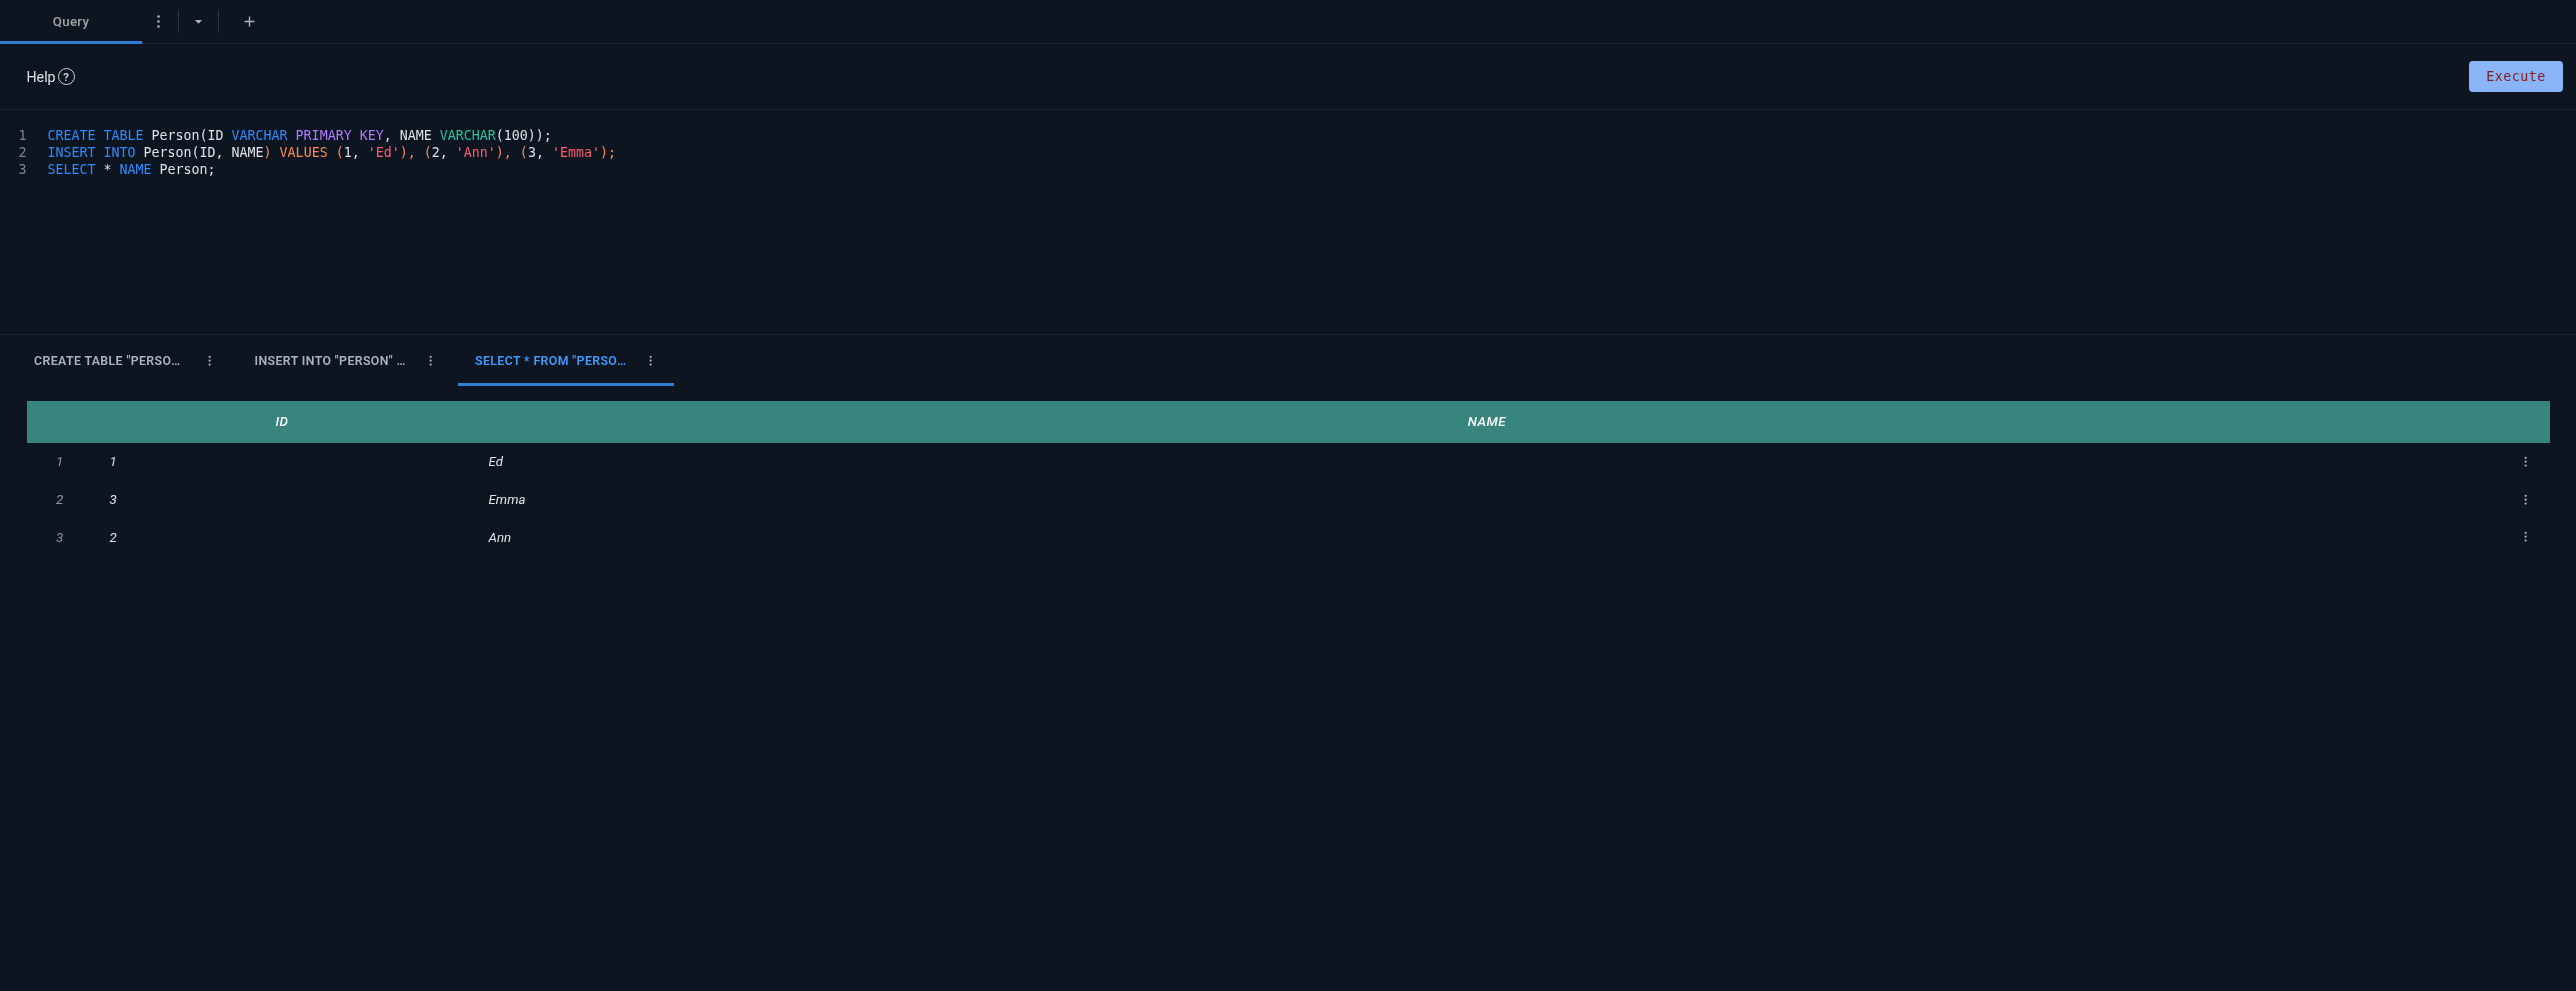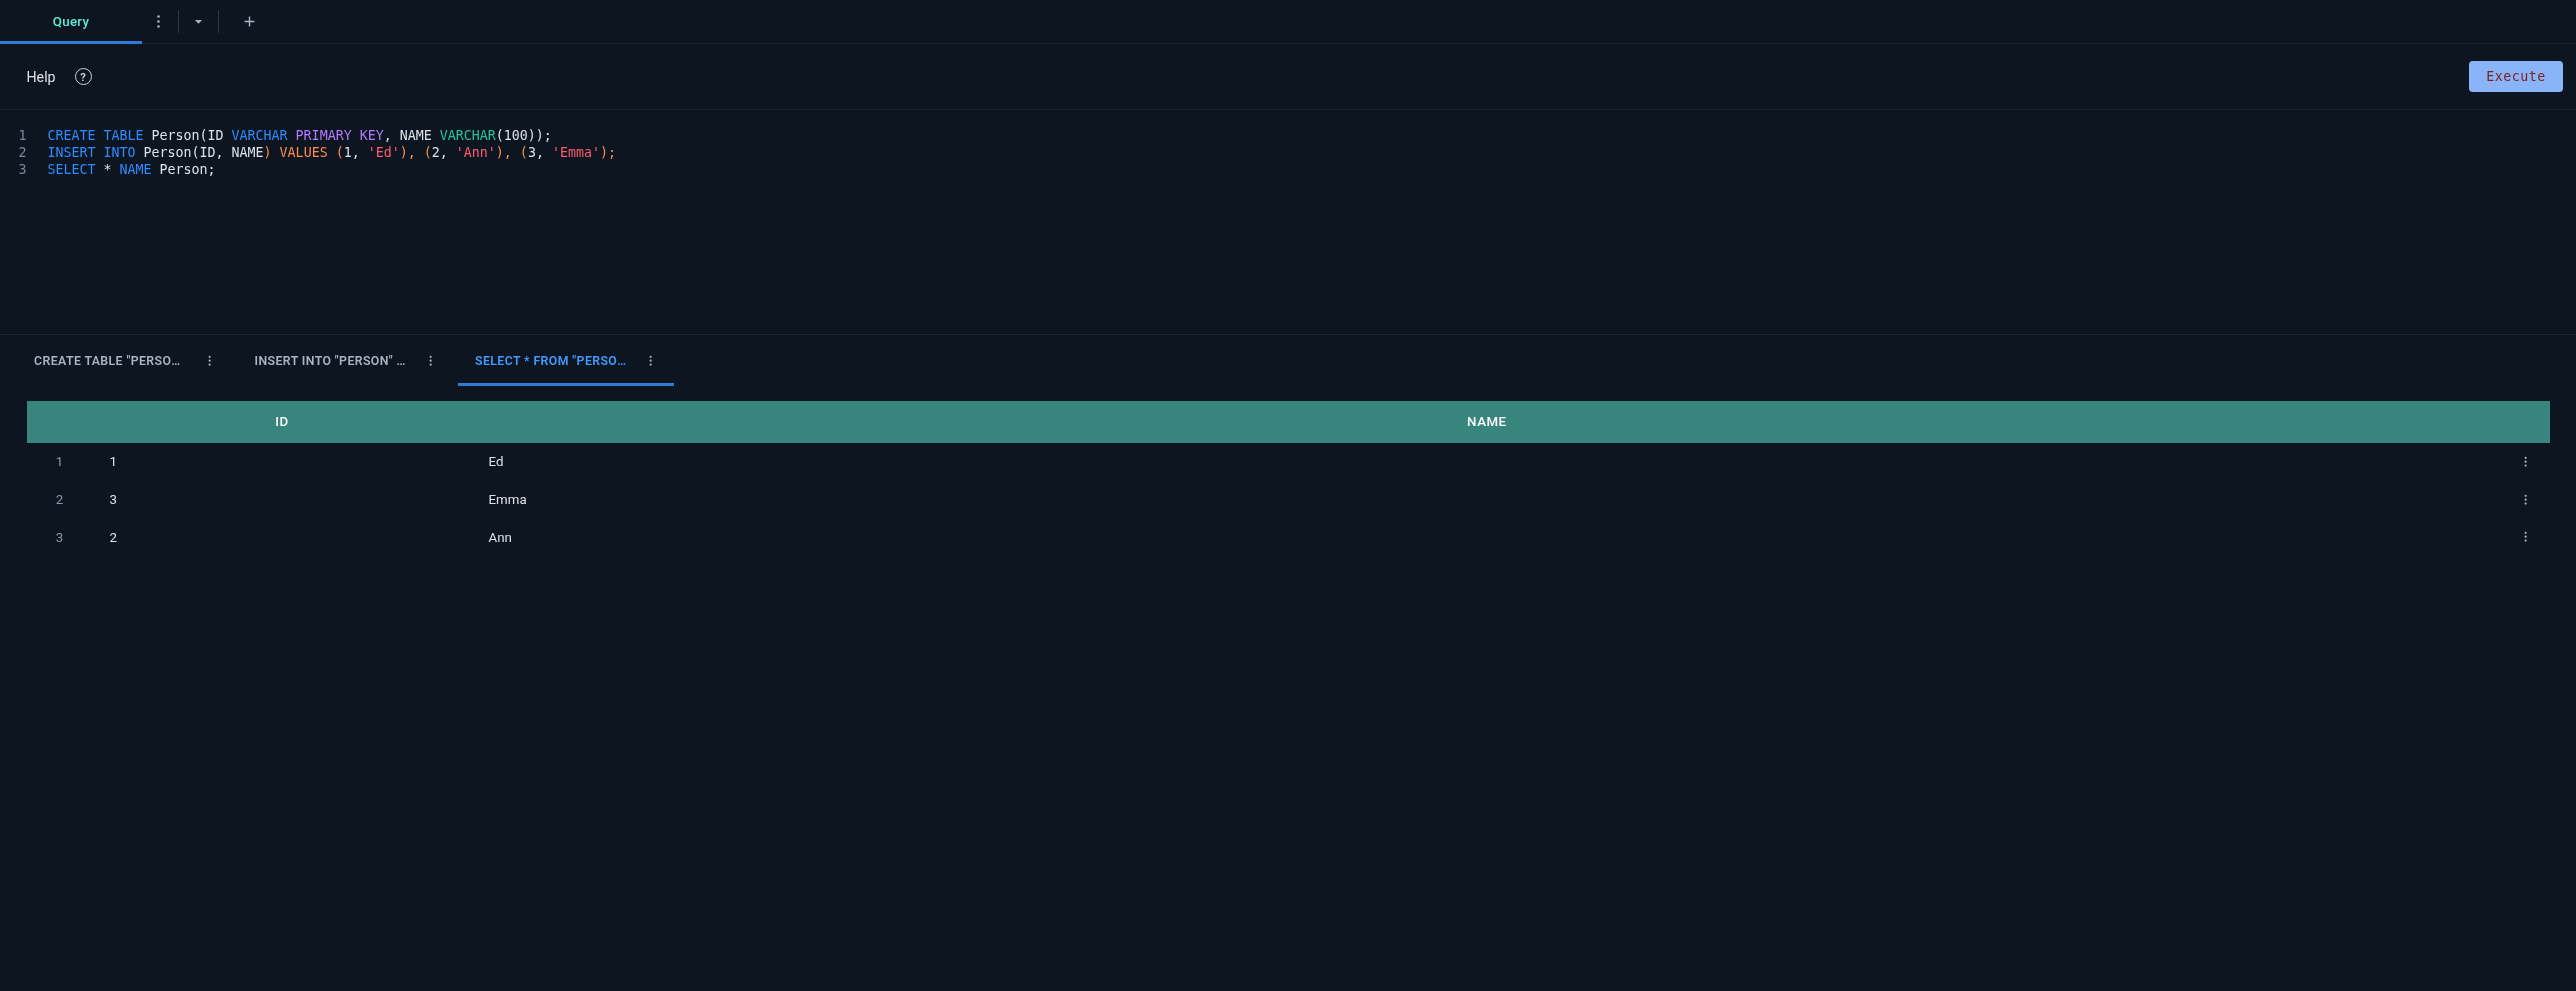--- a/index.html
+++ b/index.html
@@ -20,21 +20,21 @@
     background: #0d1521;
     border-bottom: 0.9px solid #1a2433;
   }
   .query-tab {
     position: relative;
     display: flex;
     align-items: center;
     justify-content: center;
     height: 100%;
     width: 142px;
-    color: #5eead4;
+    color: #a3a3a3;
     font-weight: 500;
     letter-spacing: 0.3px;
     cursor: pointer;
   }
   .query-tab .underline {
     position: absolute;
     left: 0; right: 0; bottom: -0.9px;
     height: 2.8px;
     background: #2f7bd6;
   }
@@ -65,21 +65,21 @@
     display: flex;
     align-items: center;
     justify-content: space-between;
     height: 66px;
     padding: 0 13.3px 0 26.5px;
     border-bottom: 0.9px solid #1a2433;
   }
   .help-wrap {
     display: flex;
     align-items: flex-end;
-    gap: 19px;
+    gap: 2px;
     color: #dfe2e6;
     font-size: 14.2px;
   }
   .help-icon-circle {
     width: 17px; height: 17px;
     border: 1.9px solid #cfd5dd;
     border-radius: 50%;
     display: flex;
     align-items: center;
     justify-content: center;
@@ -170,21 +170,21 @@
   }
   .result-tab .more {
     color: #a9b4c2;
     cursor: pointer;
     display: flex;
     align-items: center;
   }
 
   
   .table-zone { padding: 15px 26.5px 0 26.5px; }
-  .rtable { width: 100%; border-collapse: collapse; }
+  .rtable { width: 100%; border-collapse: collapse; font-style: italic; }
   .rtable thead th {
     background: #37857d;
     color: #fff;
     font-weight: 500;
     font-size: 13.3px;
     text-align: center;
     padding: 13.3px 17px;
     letter-spacing: 0.5px;
   }
   .rtable thead th.rownum-col { width: 66px; }

